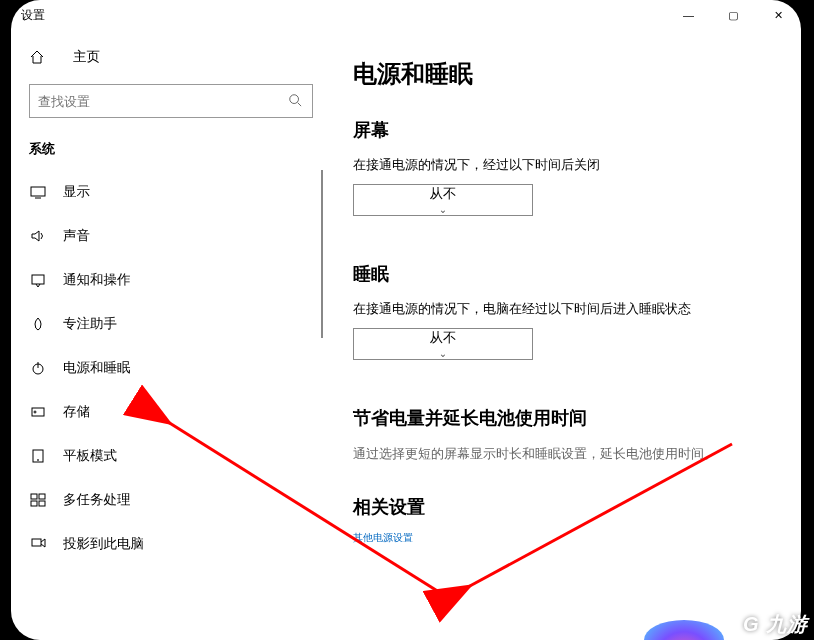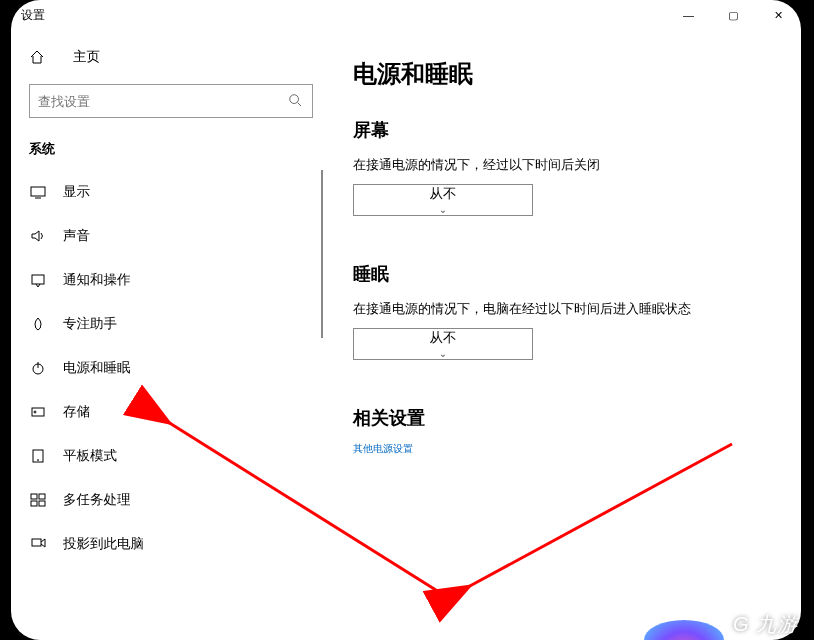--- a/index.html
+++ b/index.html
@@ -23,21 +23,21 @@
 .content { flex: 1; padding: 28px 24px 0 24px; overflow: hidden; position: relative; }
 .page-title { font-size: 24px; font-weight: 600; margin-bottom: 28px; }
 .subhead { font-size: 18px; font-weight: 600; margin-bottom: 14px; }
 .field-label { font-size: 13px; color: #000; margin-bottom: 10px; }
 .combo { width: 180px; height: 32px; border: 1px solid #888; display: flex; align-items: center; padding: 0 10px; font-size: 13.5px; cursor: pointer; justify-content: space-between; flex-direction: column; }
 .chev { font-size: 10px; color: #555; }
 .block { margin-bottom: 46px; }
 .desc { font-size: 13px; color: #666; margin-bottom: 18px; line-height: 1.6; }
 .link { color: #0067c0; font-size: 10px; cursor: pointer; }
 .annotations { position: absolute; inset: 0; pointer-events: none; z-index: 100; }
-.watermark { position: absolute; right: 16px; bottom: 2px; color: #fff; font-size: 20px; font-weight: 400; font-style: italic; pointer-events: none; text-shadow: 0 0 4px rgba(0,0,0,0.5); z-index: 200; letter-spacing: 1px; }
+.watermark { position: absolute; right: 6px; bottom: 2px; color: #fff; font-size: 20px; font-weight: 700; font-style: italic; pointer-events: none; text-shadow: 0 0 4px rgba(0,0,0,0.5); z-index: 200; letter-spacing: 1px; }
 .orb { position: absolute; right: 90px; bottom: -20px; width: 80px; height: 40px; background: radial-gradient(circle at 50% 100%, #ff4fa2, #6a3cff, #3cc8ff); border-radius: 50% 50% 0 0; opacity: 0.9; z-index: 150; }
 </style>
 </head>
 <body>
 
 <div class="window">
   <div class="titlebar">
     <span>设置</span>
     <div class="window-controls">
       <div class="wc-btn">
@@ -176,20 +176,24 @@
 
       <div class="block">
         <div class="subhead">睡眠</div>
         <div class="field-label">在接通电源的情况下，电脑在经过以下时间后进入睡眠状态</div>
         <div class="combo">
           <span>从不</span>
           <span class="chev">⌄</span>
         </div>
       </div>
 
+      <div class="block" style="margin-bottom:30px">
+        <div class="subhead">节省电量并延长电池使用时间</div>
+        <div class="desc">通过选择更短的屏幕显示时长和睡眠设置，延长电池使用时间。</div>
+      </div>
 
       <div>
         <div class="subhead" style="margin-bottom:12px">相关设置</div>
         <div class="link">其他电源设置</div>
       </div>
     </div>
   </div>
 </div>
 
 <svg class="annotations" width="814" height="640">

